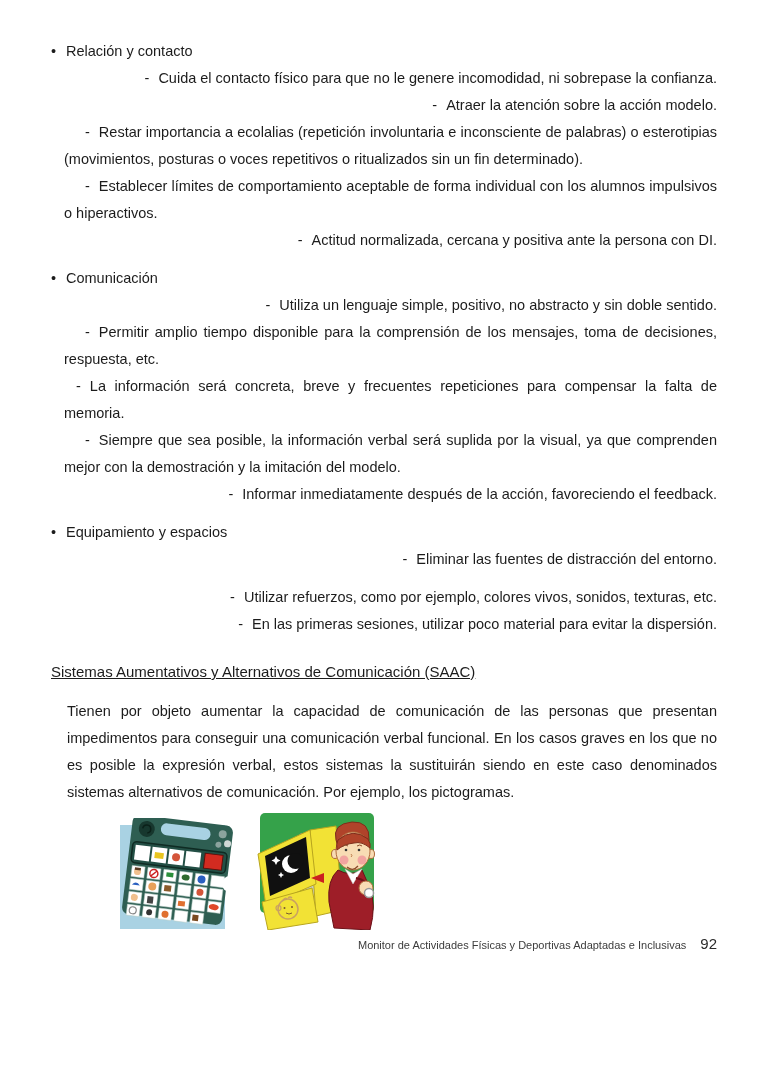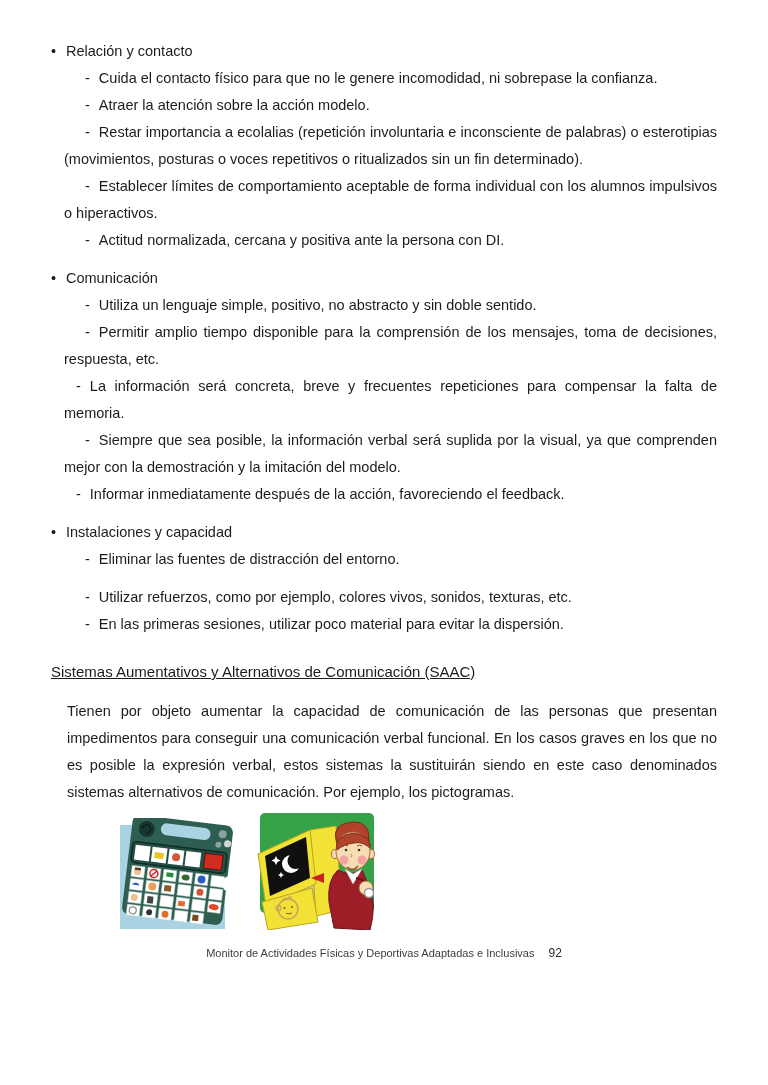--- a/index.html
+++ b/index.html
@@ -5,31 +5,31 @@
   html,body{margin:0;padding:0;background:#ffffff;}
   .page{
     width:768px;height:1085px;box-sizing:border-box;
     padding:38px 51px 0 51px;overflow:hidden;position:relative;
     font-family:"Liberation Sans",sans-serif;font-size:14.5px;line-height:27px;color:#1c1c1c;
     background:#ffffff;
   }
   .bsec + .bsec{margin-top:11px;}
   .btitle{white-space:nowrap;}
   .bullet{display:inline-block;width:15px;}
-  .ditem{margin-left:13px;text-indent:21px;}
+  .ditem{margin-left:13px;text-indent:21px;text-align:right;}
   .ditem.ind-sm{text-indent:12px;}
   .ditem.ind-xs{text-indent:7px;}
   .just{text-align:justify;}
   .dash{padding-right:9px;}
   .saac-heading{margin:20px 0 0 0;font-size:15px;font-weight:normal;line-height:27px;text-decoration:underline;}
   .para{margin:13px 0 0 16px;text-align:justify;}
   .figures{margin:6px 0 0 67px;display:flex;align-items:flex-end;gap:13px;height:118px;}
   .figures svg{display:block;}
-  .footer{margin-top:10px;display:flex;justify-content:center;align-items:baseline;font-size:11px;color:#3c3c3c;}
-  .pagenum{font-size:12px;margin-left:14px;color:#2b2b2b;}
+  .footer{display:flex;justify-content:flex-end;align-items:baseline;font-size:11px;color:#3c3c3c;}
+  .pagenum{font-size:15px;margin-left:14px;color:#2b2b2b;}
 </style>
 </head>
 <body>
 
 <div class="page">
 
   <section class="bsec">
     <div class="btitle">
       <span class="bullet">•</span><span>Relación y contacto</span>
     </div>
@@ -46,21 +46,21 @@
     </div>
     <div class="ditem"><span class="dash">-</span><span>Utiliza un lenguaje simple, positivo, no abstracto y sin doble sentido.</span></div>
     <div class="ditem just"><span class="dash">-</span><span>Permitir amplio tiempo disponible para la comprensión de los mensajes, toma de decisiones, respuesta, etc.</span></div>
     <div class="ditem ind-sm just"><span class="dash">-</span><span>La información será concreta, breve y frecuentes repeticiones para compensar la falta de memoria.</span></div>
     <div class="ditem just"><span class="dash">-</span><span>Siempre que sea posible, la información verbal será suplida por la visual, ya que comprenden mejor con la demostración y la imitación del modelo.</span></div>
     <div class="ditem ind-sm"><span class="dash">-</span><span>Informar inmediatamente después de la acción, favoreciendo el feedback.</span></div>
   </section>
 
   <section class="bsec">
     <div class="btitle">
-      <span class="bullet">•</span><span>Instalaciones y capacidad</span>
+      <span class="bullet">•</span><span>Equipamiento y espacios</span>
     </div>
     <div class="ditem"><span class="dash">-</span><span>Eliminar las fuentes de distracción del entorno.</span></div>
   </section>
 
   <section class="bsec">
     <div class="ditem"><span class="dash">-</span><span>Utilizar refuerzos, como por ejemplo, colores vivos, sonidos, texturas, etc.</span></div>
     <div class="ditem"><span class="dash">-</span><span>En las primeras sesiones, utilizar poco material para evitar la dispersión.</span></div>
   </section>
 
   <h2 class="saac-heading">Sistemas Aumentativos y Alternativos de Comunicación (SAAC)</h2>

